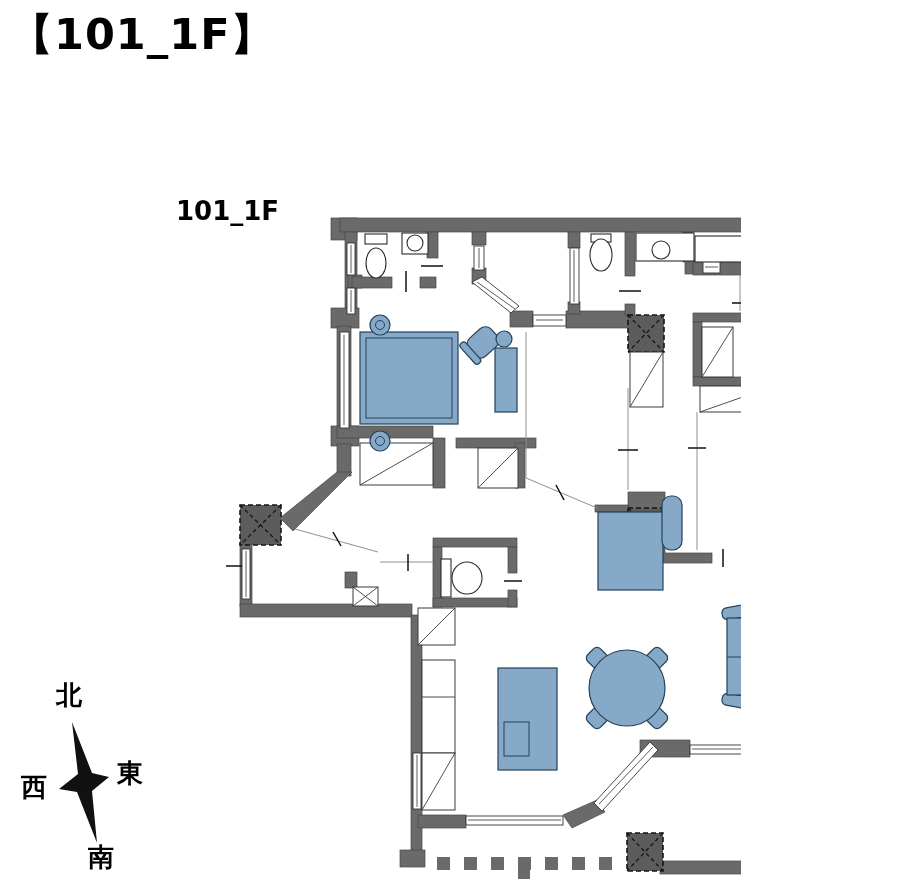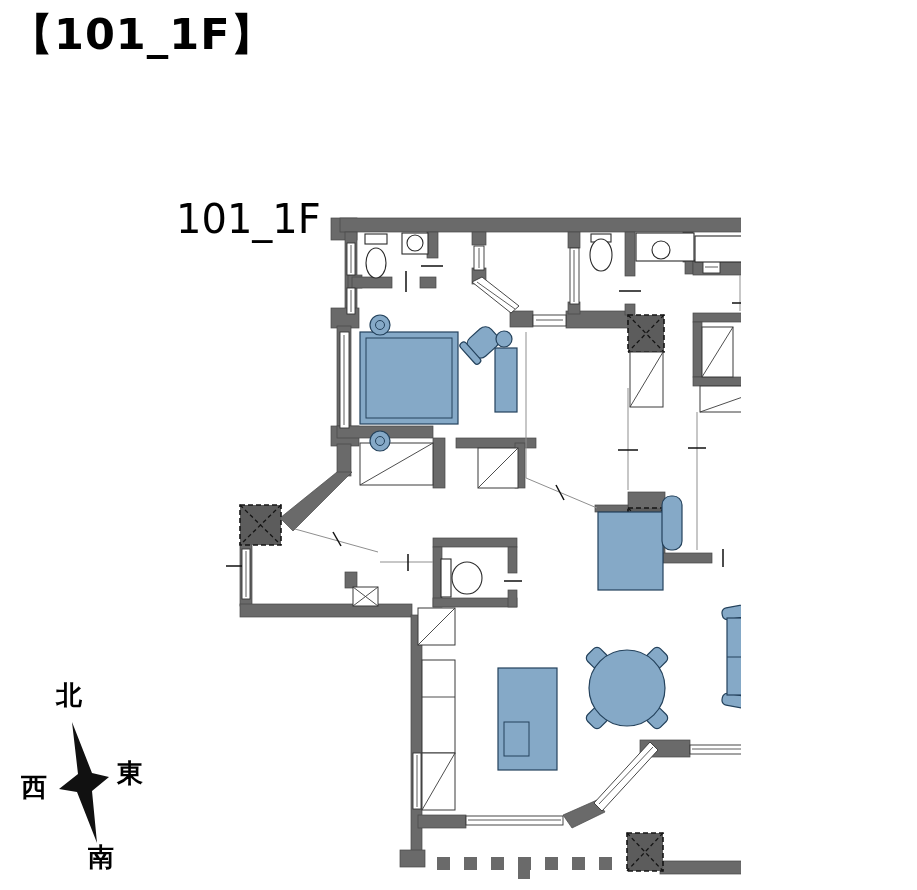--- a/index.html
+++ b/index.html
@@ -1,19 +1,19 @@
 <!DOCTYPE html>
 <html><head>
 <meta charset="utf-8">
 <style>
   html,body{margin:0;padding:0;background:#fff;}
   .canvas{position:relative;width:741px;height:890px;background:#fff;overflow:hidden;
           font-family:"DejaVu Sans","Liberation Sans",sans-serif;color:#000;}
   .title{position:absolute;left:10px;top:6px;font-size:43px;font-weight:600;letter-spacing:1px;white-space:nowrap;}
-  .plan-label{position:absolute;left:176px;top:196px;font-size:40px;font-weight:400;white-space:nowrap;text-align:right;}
+  .plan-label{position:absolute;left:176px;top:196px;font-size:26px;font-weight:700;white-space:nowrap;text-align:right;}
   .compass-label{position:absolute;font-size:26px;font-weight:700;}
   #cl-n{left:56px;top:678px}
   #cl-e{left:117px;top:756px}
   #cl-w{left:21px;top:770px}
   #cl-s{left:88px;top:840px}
   svg{position:absolute;left:0;top:0;}
   .w{fill:#6a6a6a;stroke:#474747;stroke-width:.7}
   .wd{fill:#6a6a6a;stroke:none}
   .wg{fill:#fff;stroke:#333;stroke-width:.9}
   .gl{stroke:#333;stroke-width:.8;fill:none}

